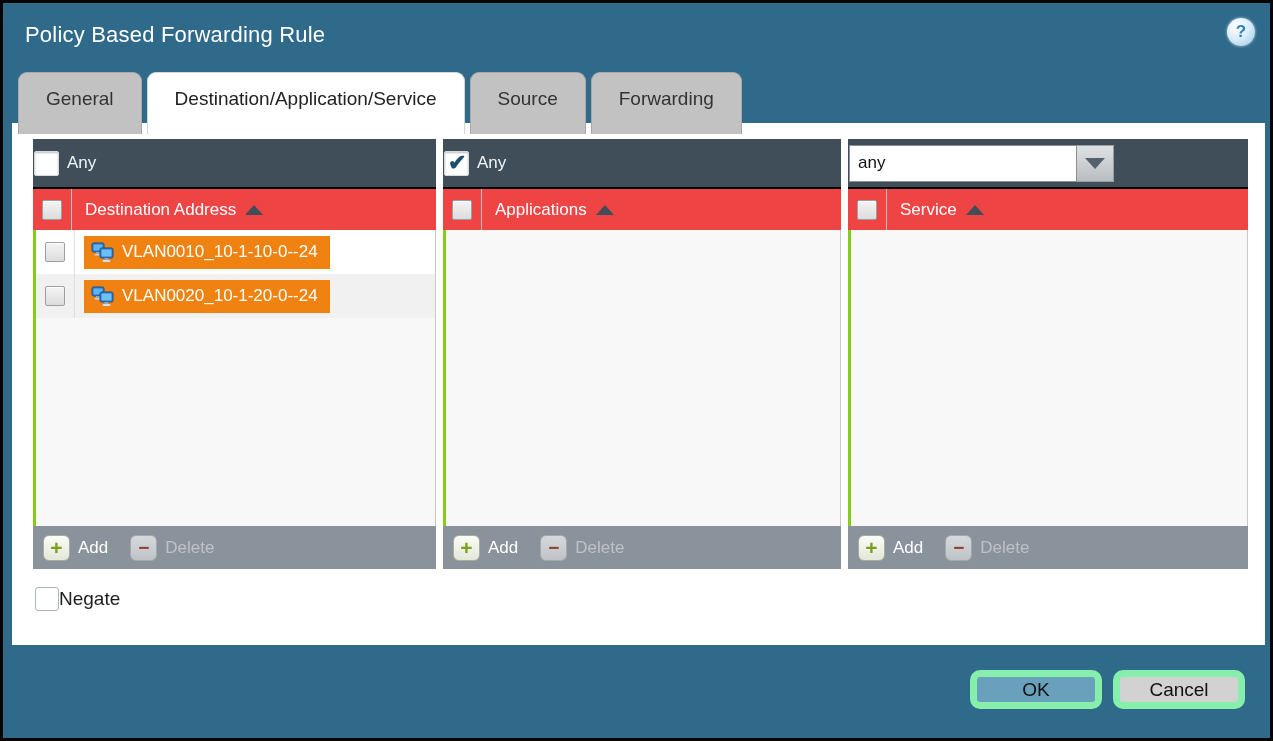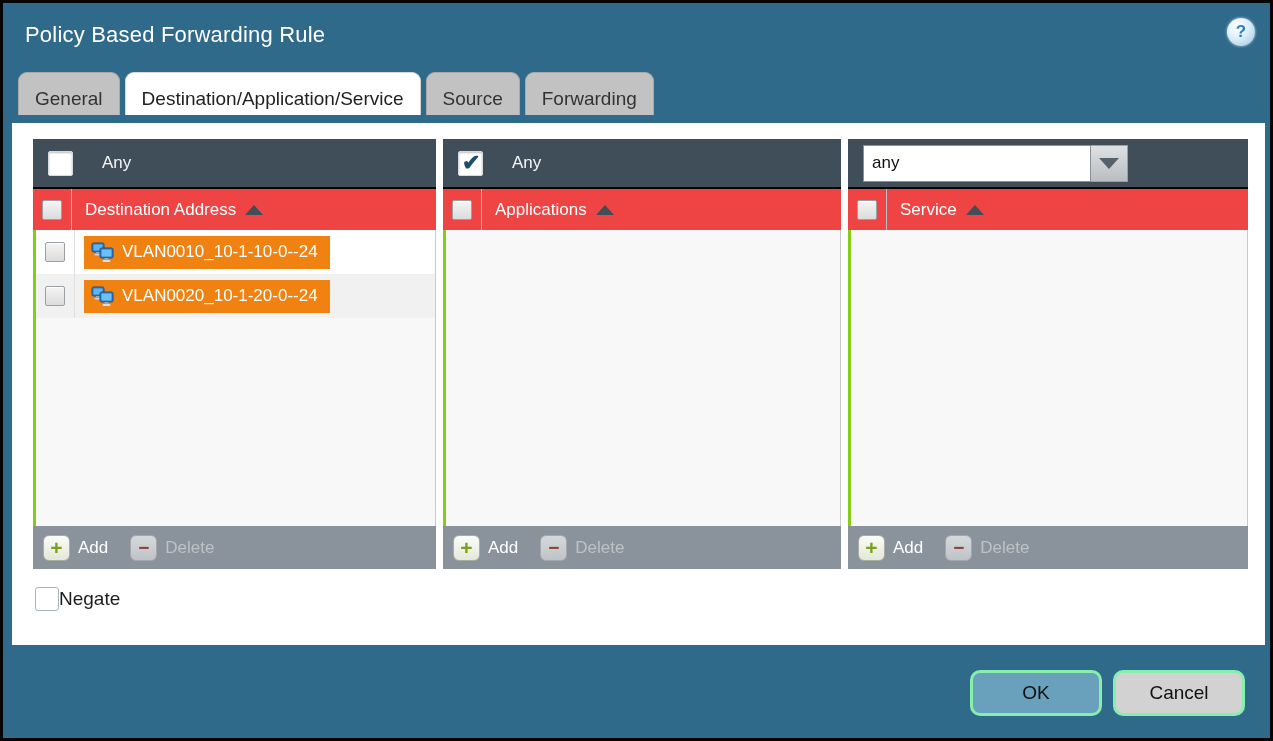--- a/index.html
+++ b/index.html
@@ -33,22 +33,22 @@
     content: "?";
     color: #2b7fc0; font-size: 17px; font-weight: bold;
   }
   
   .tabs {
     position: absolute; left: 15px; top: 69px;
     display: flex; gap: 5px; height: 51px;
     z-index: 3;
   }
   .tab {
-    height: 43px; line-height: 51px;
-    padding: 0 16px;
+    height: 62px; line-height: 51px;
+    padding: 0 27px;
     background: #C2C2C2;
     border: 1px solid #a9a9a9; border-bottom: none;
     border-radius: 9px 9px 0 0;
     font-size: 19px; color: #333;
     cursor: pointer; white-space: nowrap;
   }
   .tab.active {
     background: #ffffff; color: #222;
     border-color: #d6d6d6;
   }
@@ -61,21 +61,21 @@
   }
   
   .col { position: absolute; top: 136px; height: 432px; z-index: 4; }
   .col-dest { left: 30px;  width: 403px; }
   .col-apps { left: 440px; width: 398px; }
   .col-svc  { left: 845px; width: 400px; }
 
   .col-anyrow {
     height: 48px; background: #3F4E59;
     display: flex; align-items: center;
-    padding-left: 15px; gap: 29px;
+    padding-left: 1px; gap: 8px;
   }
   .any-label { color: #f2f4f5; font-size: 17px; }
 
   .col-subheader {
     height: 43px; background: #ef4444;
     border-top: 2px solid #000000;
     display: flex; align-items: center;
     padding-left: 9px;
   }
   .sub-label { color: #ffffff; font-size: 17px; margin-left: 13px; }
@@ -189,22 +189,22 @@
   
   .negate-row {
     position: absolute; left: 32px; top: 584px; z-index: 4;
     display: flex; align-items: center; 
   }
   .negate-label { font-size: 19px; color: #1d1d1d; }
 
   
   .dlg-btn {
     position: absolute; top: 667px; z-index: 2;
-    width: 132px; height: 46px;
-    border: 3px solid #86efac; border-radius: 10px;
+    width: 132px; height: 39px;
+    border: 7px solid #86efac; border-radius: 10px;
     font-size: 19px; color: #111;
     display: flex; align-items: center; justify-content: center;
     cursor: pointer;
     font-family: "Liberation Sans", sans-serif;
   }
   .btn-ok     { left: 967px;  background: #69A1BC; }
   .btn-cancel { left: 1110px; background: #D2D2D2; }
 
   .net-icon { flex: 0 0 auto; }
 </style>

